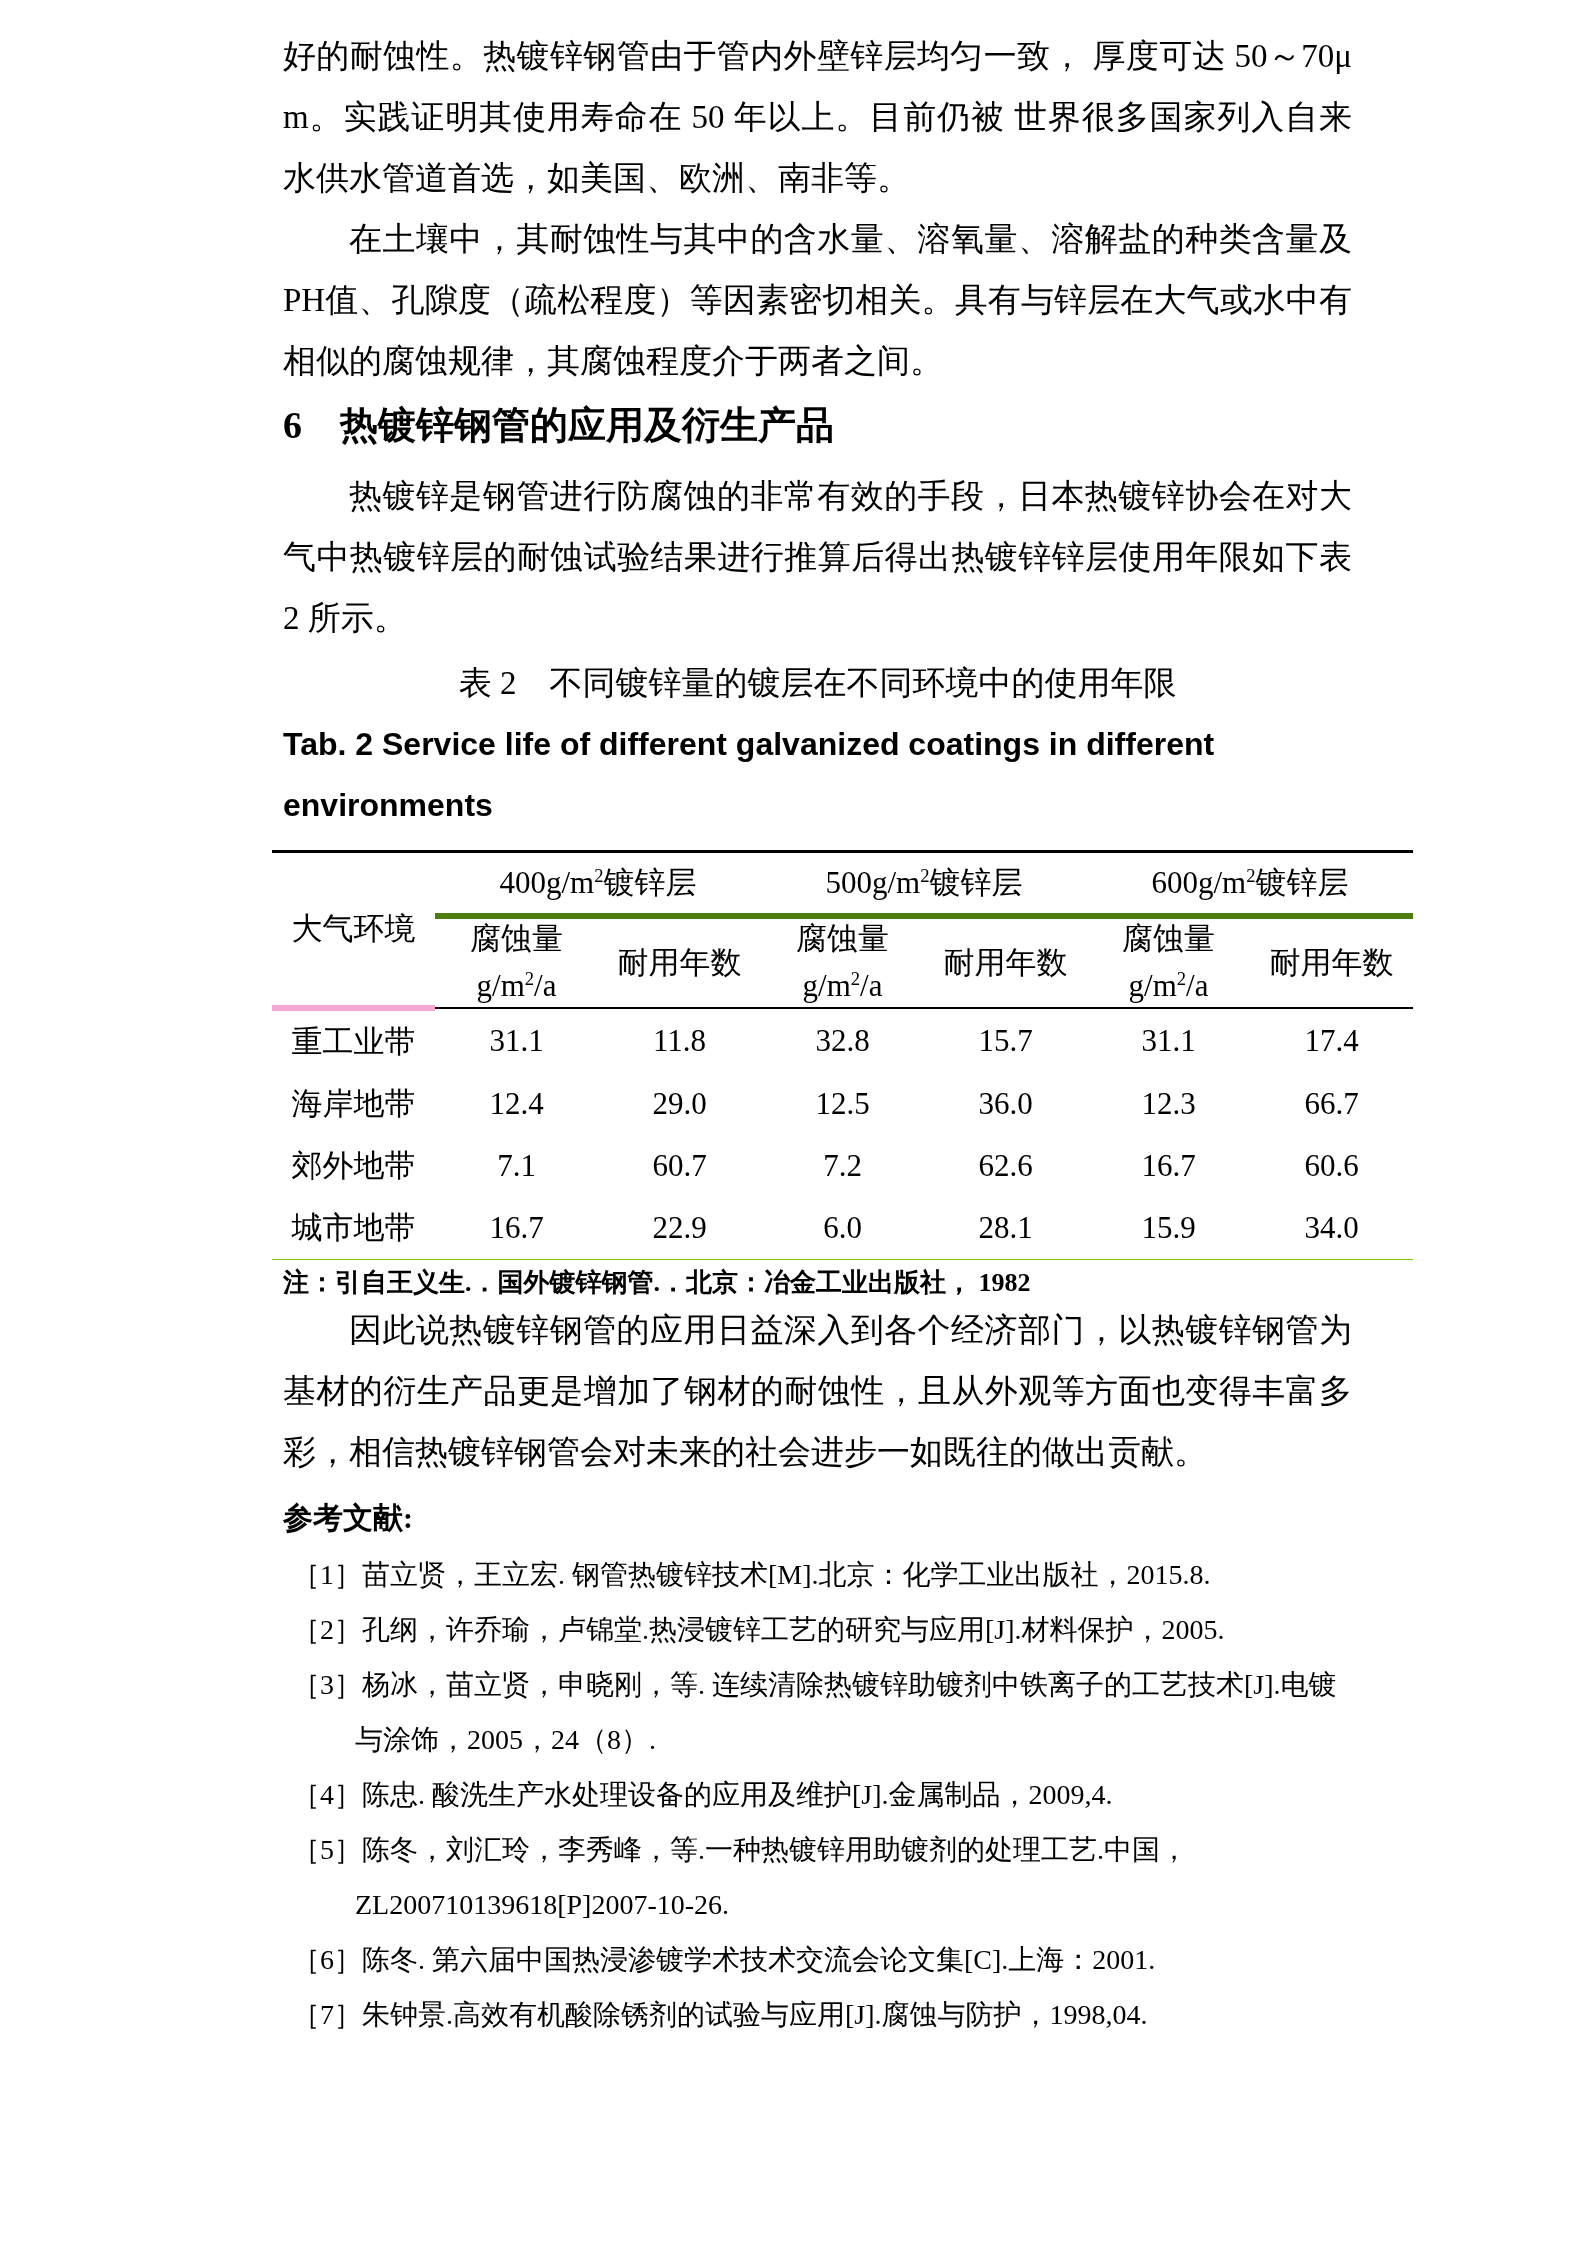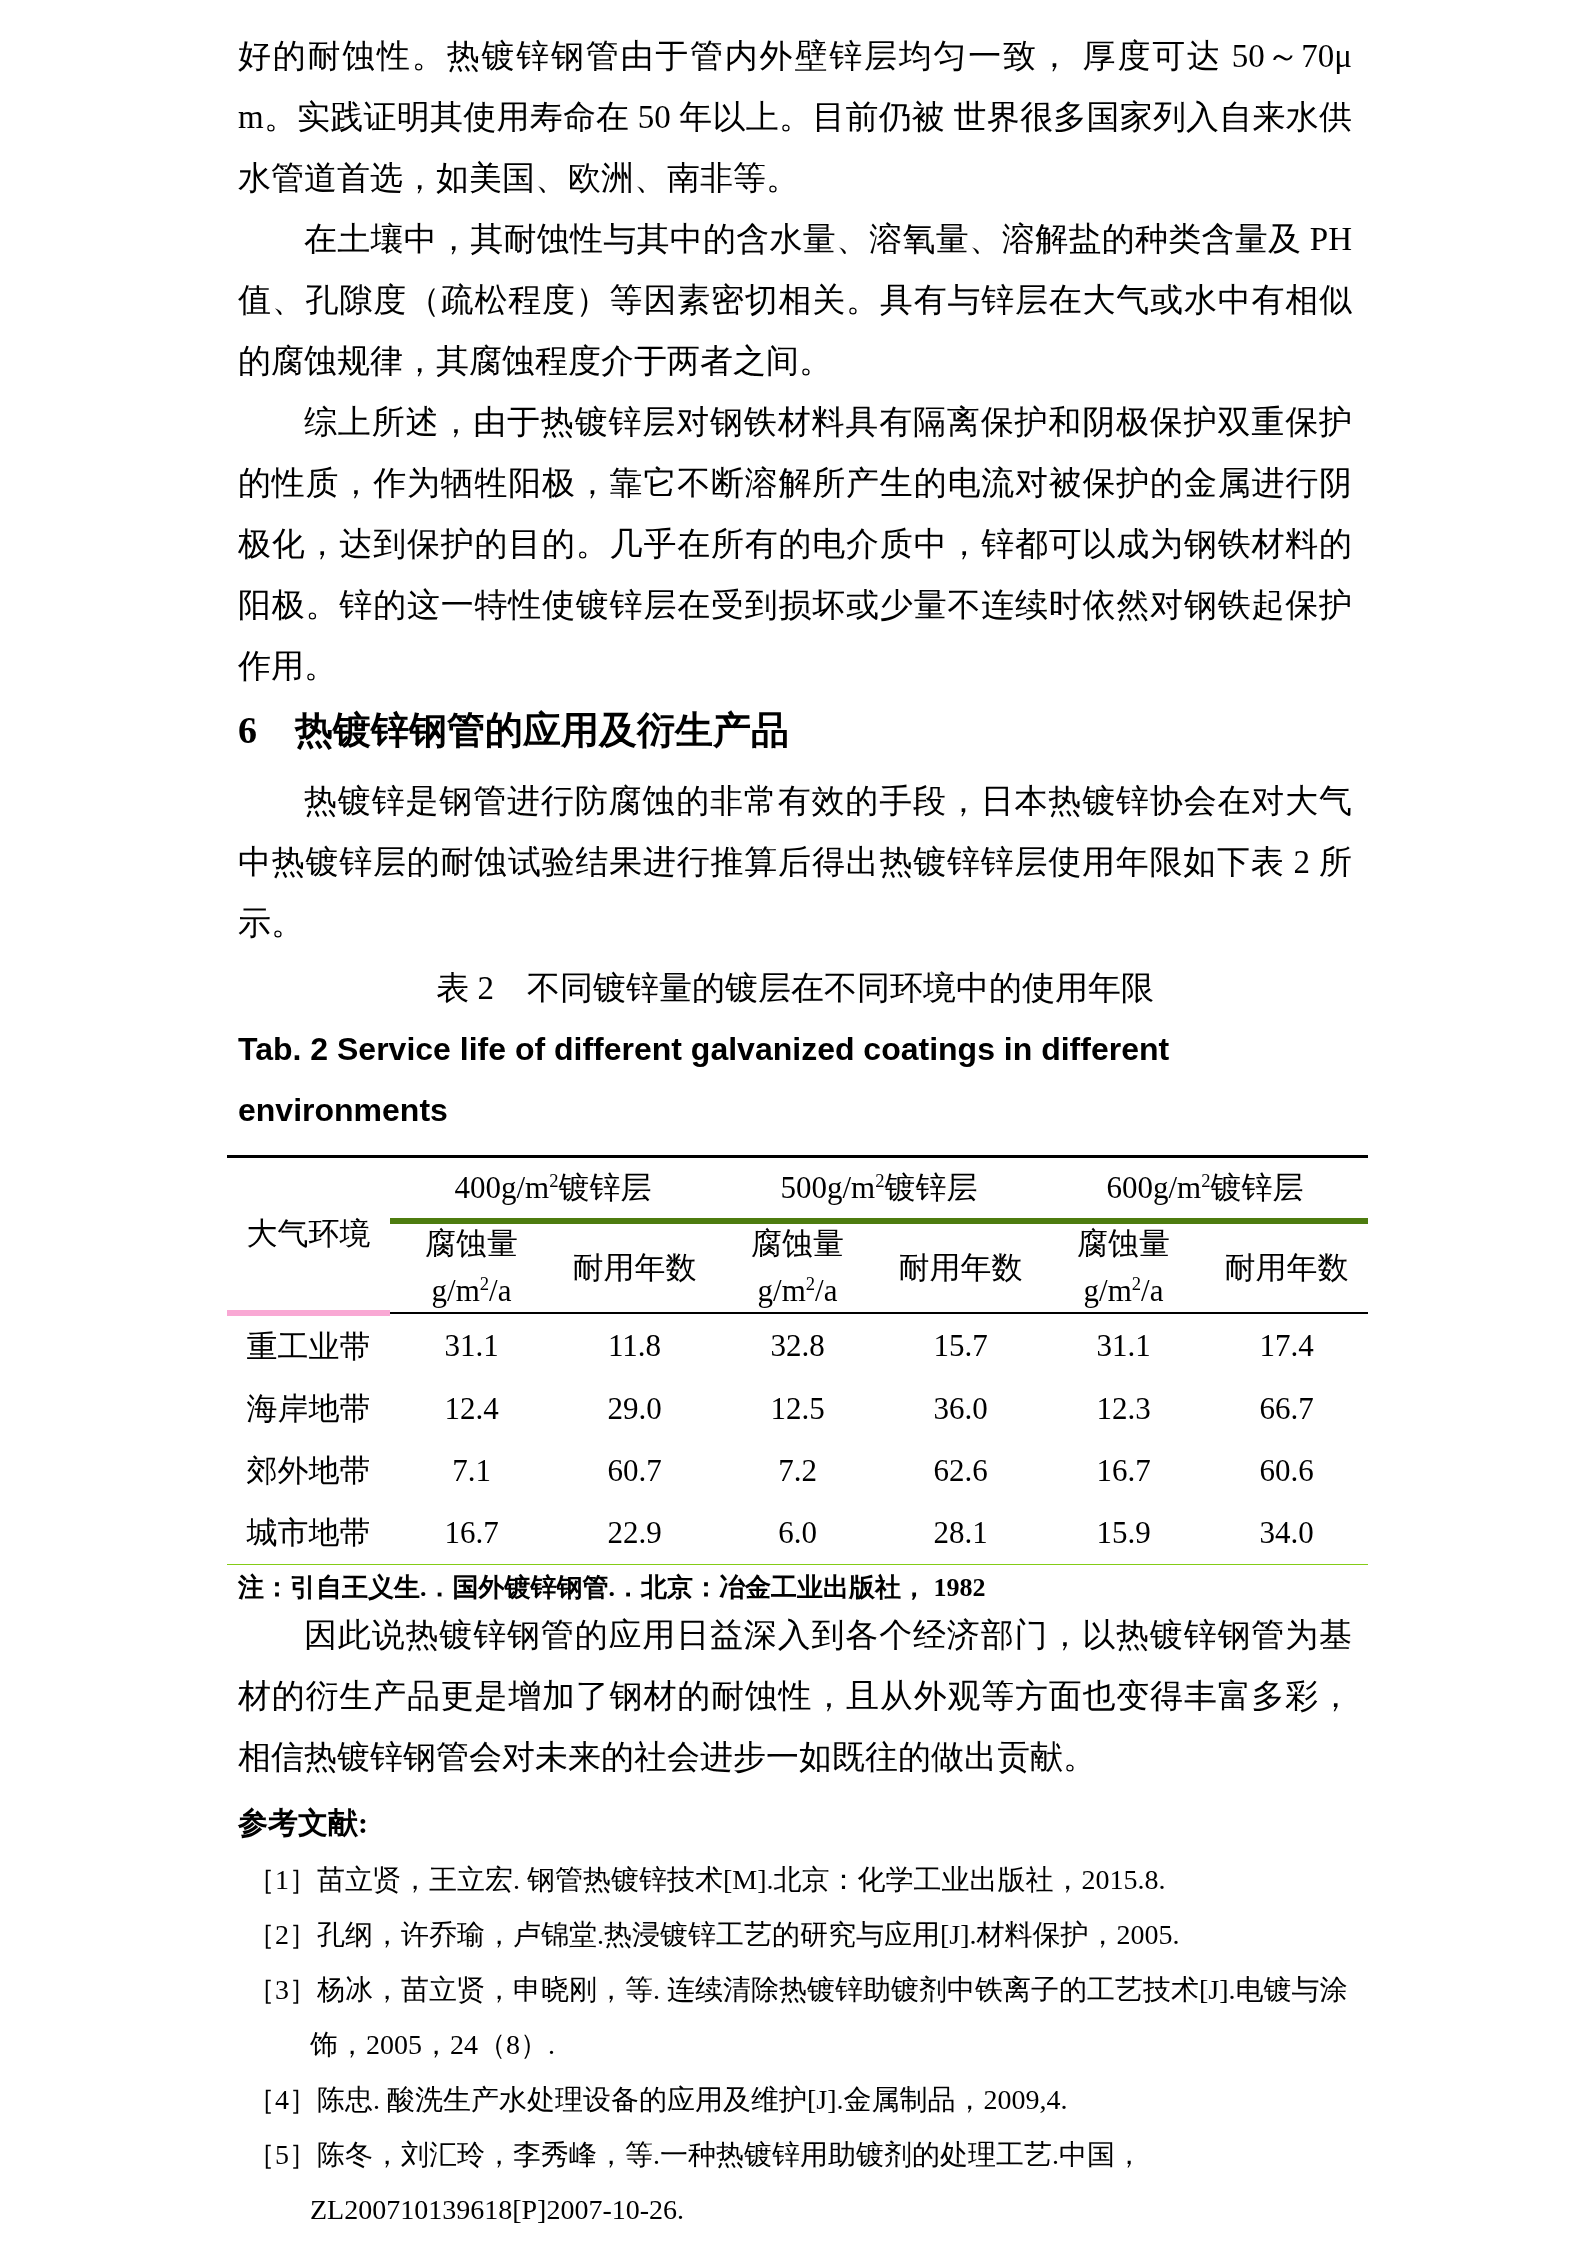--- a/index.html
+++ b/index.html
@@ -5,20 +5,21 @@
   html,body { margin:0; padding:0; background:#ffffff; }
   .page {
     position:relative;
     width:1587px;
     height:2245px;
     background:#ffffff;
     color:#000000;
     font-family:"Liberation Serif","DejaVu Serif",serif;
     overflow:hidden;
     box-sizing:border-box;
+    padding-left:45px;
   }
   .content { padding:26px 235px 0 238px; box-sizing:border-box; }
 
   p.body {
     font-size:33px;
     line-height:61px;
     margin:0;
     text-align:justify;
     word-break:break-all;
   }
@@ -75,21 +76,20 @@
   ul.refs li { padding-left:72px; text-indent:-63px; margin:0; }
 </style>
 </head>
 <body>
 
 <div class="page">
   <div class="content">
 
     <p class="body">好的耐蚀性。热镀锌钢管由于管内外壁锌层均匀一致， 厚度可达 50～70μm。实践证明其使用寿命在 50 年以上。目前仍被 世界很多国家列入自来水供水管道首选，如美国、欧洲、南非等。</p>
     <p class="body indent">在土壤中，其耐蚀性与其中的含水量、溶氧量、溶解盐的种类含量及 PH值、孔隙度（疏松程度）等因素密切相关。具有与锌层在大气或水中有相似的腐蚀规律，其腐蚀程度介于两者之间。</p>
-    <p class="body indent">综上所述，由于热镀锌层对钢铁材料具有隔离保护和阴极保护双重保护的性质，作为牺牲阳极，靠它不断溶解所产生的电流对被保护的金属进行阴极化，达到保护的目的。几乎在所有的电介质中，锌都可以成为钢铁材料的阳极。锌的这一特性使镀锌层在受到损坏或少量不连续时依然对钢铁起保护作用。</p>
 
     <h1 class="section">6　热镀锌钢管的应用及衍生产品</h1>
 
     <p class="body indent">热镀锌是钢管进行防腐蚀的非常有效的手段，日本热镀锌协会在对大气中热镀锌层的耐蚀试验结果进行推算后得出热镀锌锌层使用年限如下表 2 所示。</p>
 
     <p class="cap-zh">表 2　不同镀锌量的镀层在不同环境中的使用年限</p>
     <p class="cap-en">Tab. 2  Service life of different galvanized coatings in different environments</p>
 
     <div class="tablewrap">
       <table class="env">

